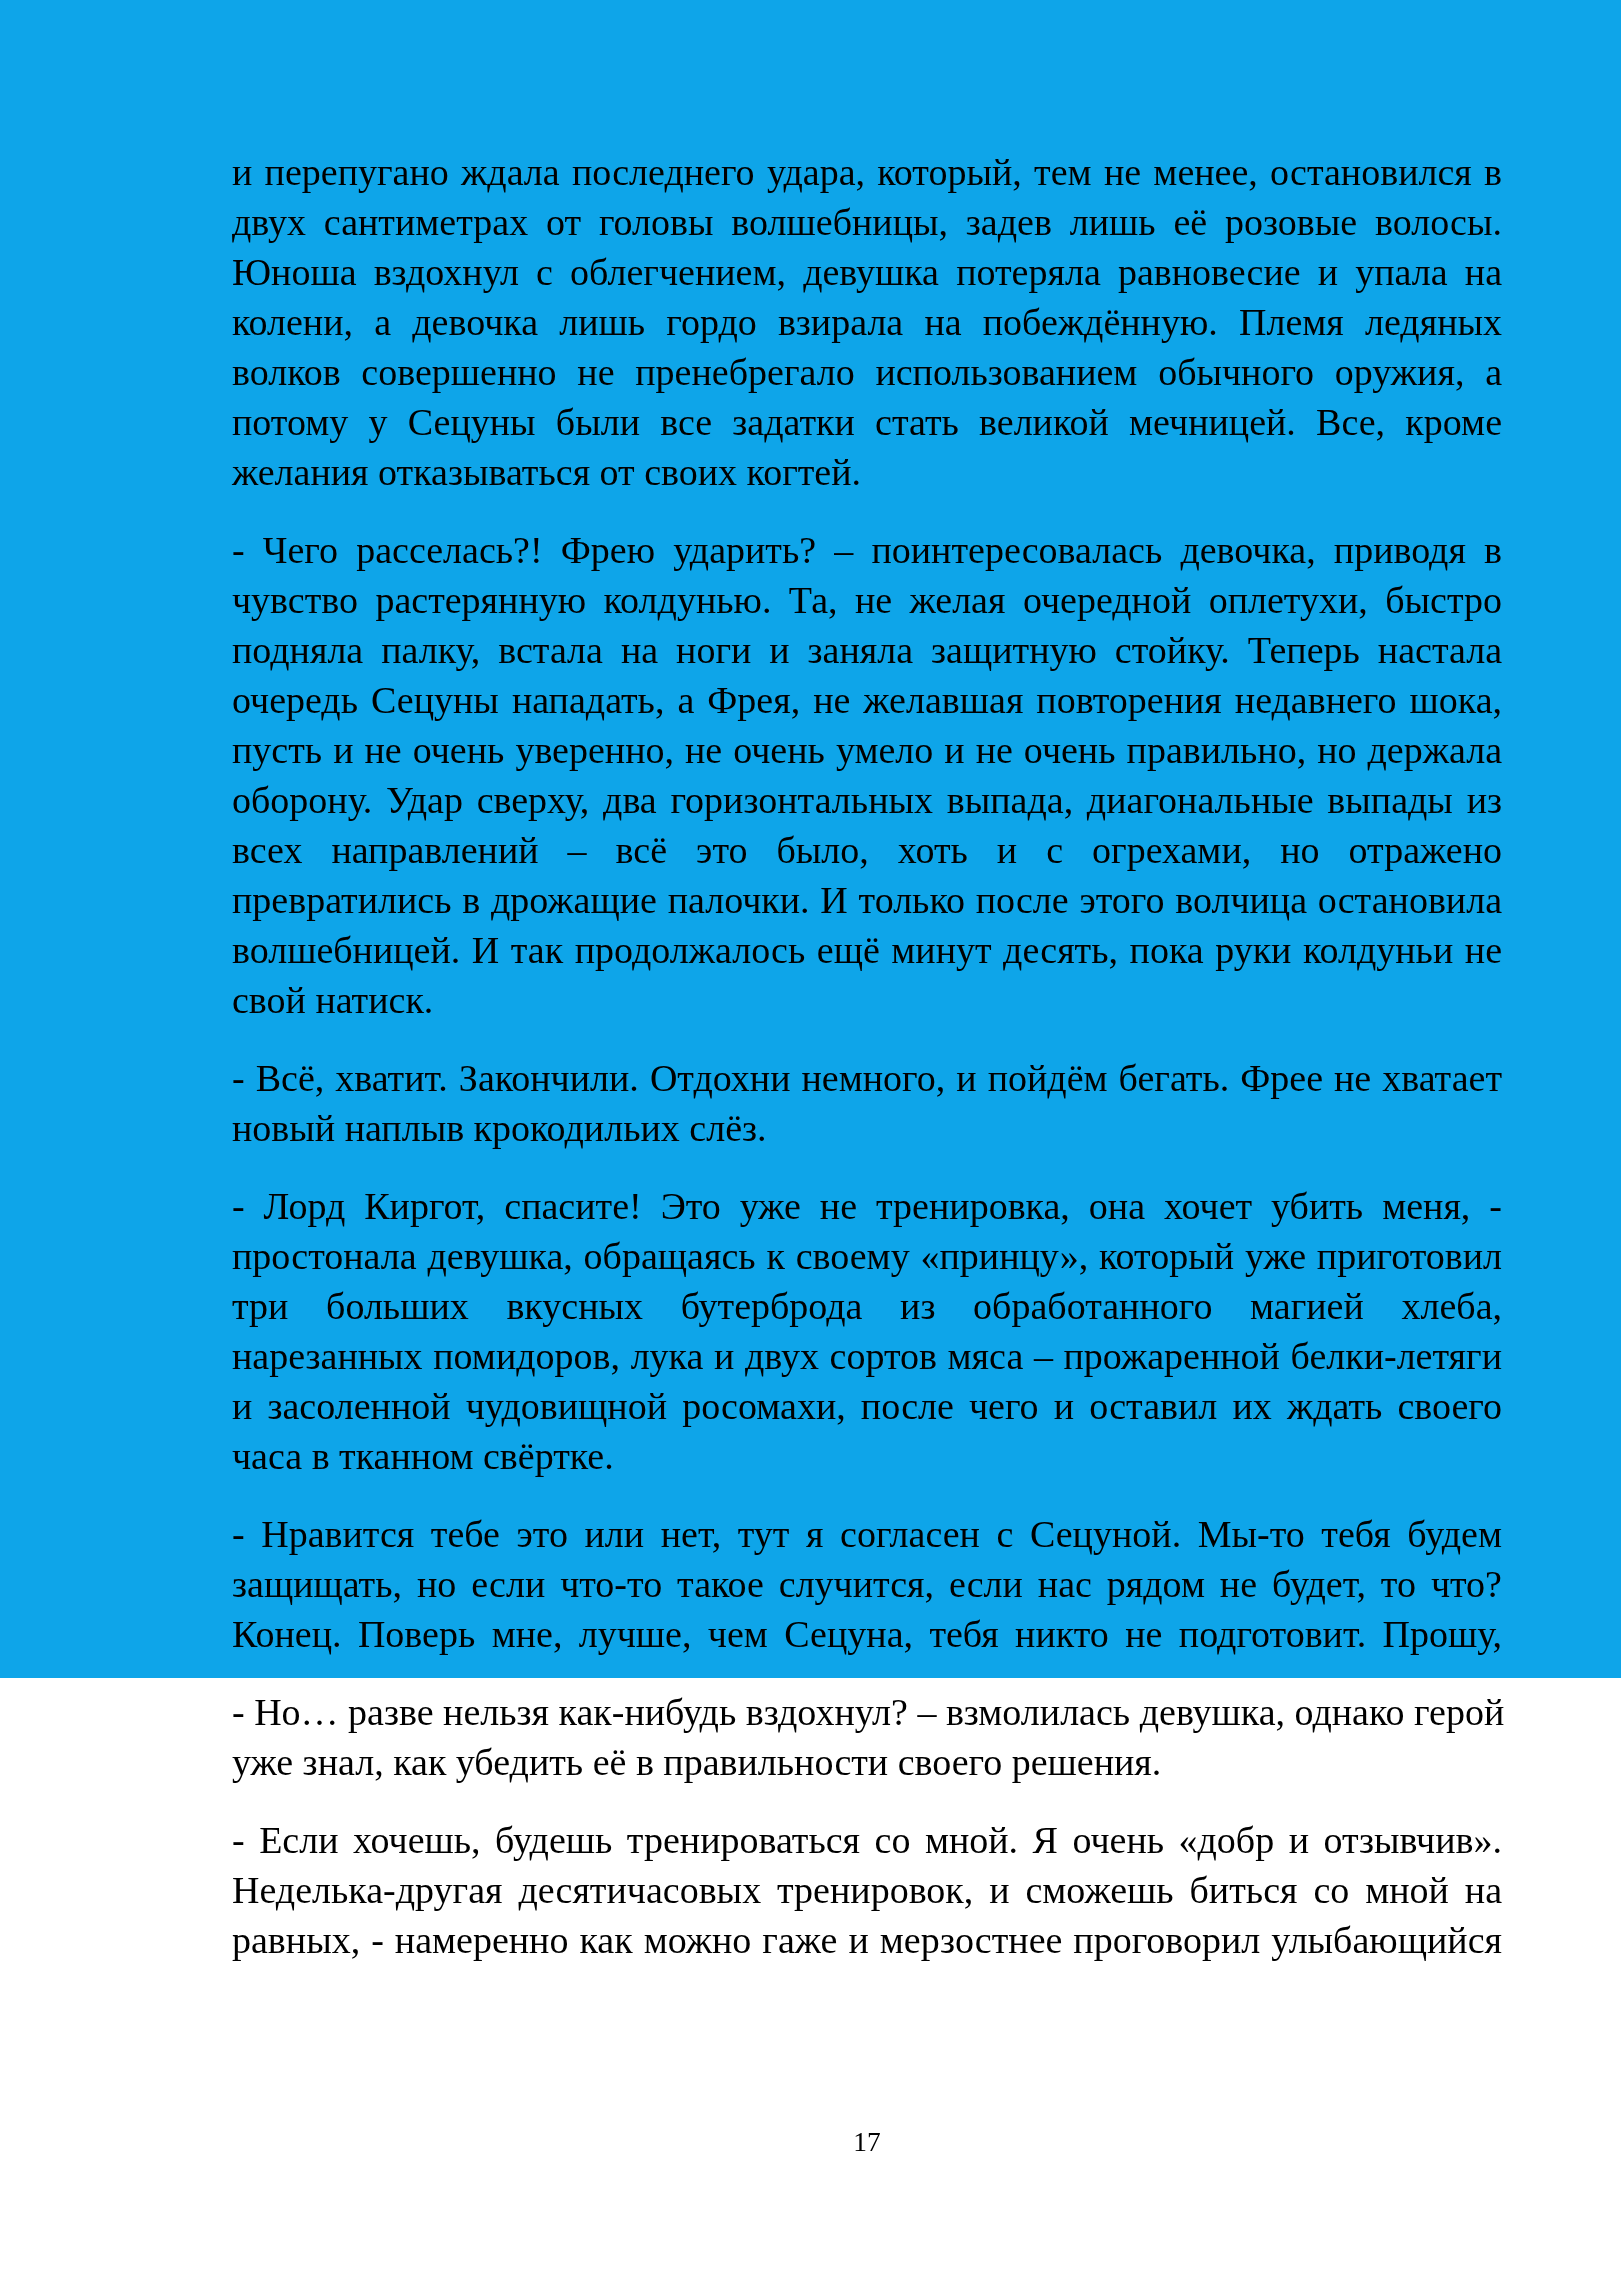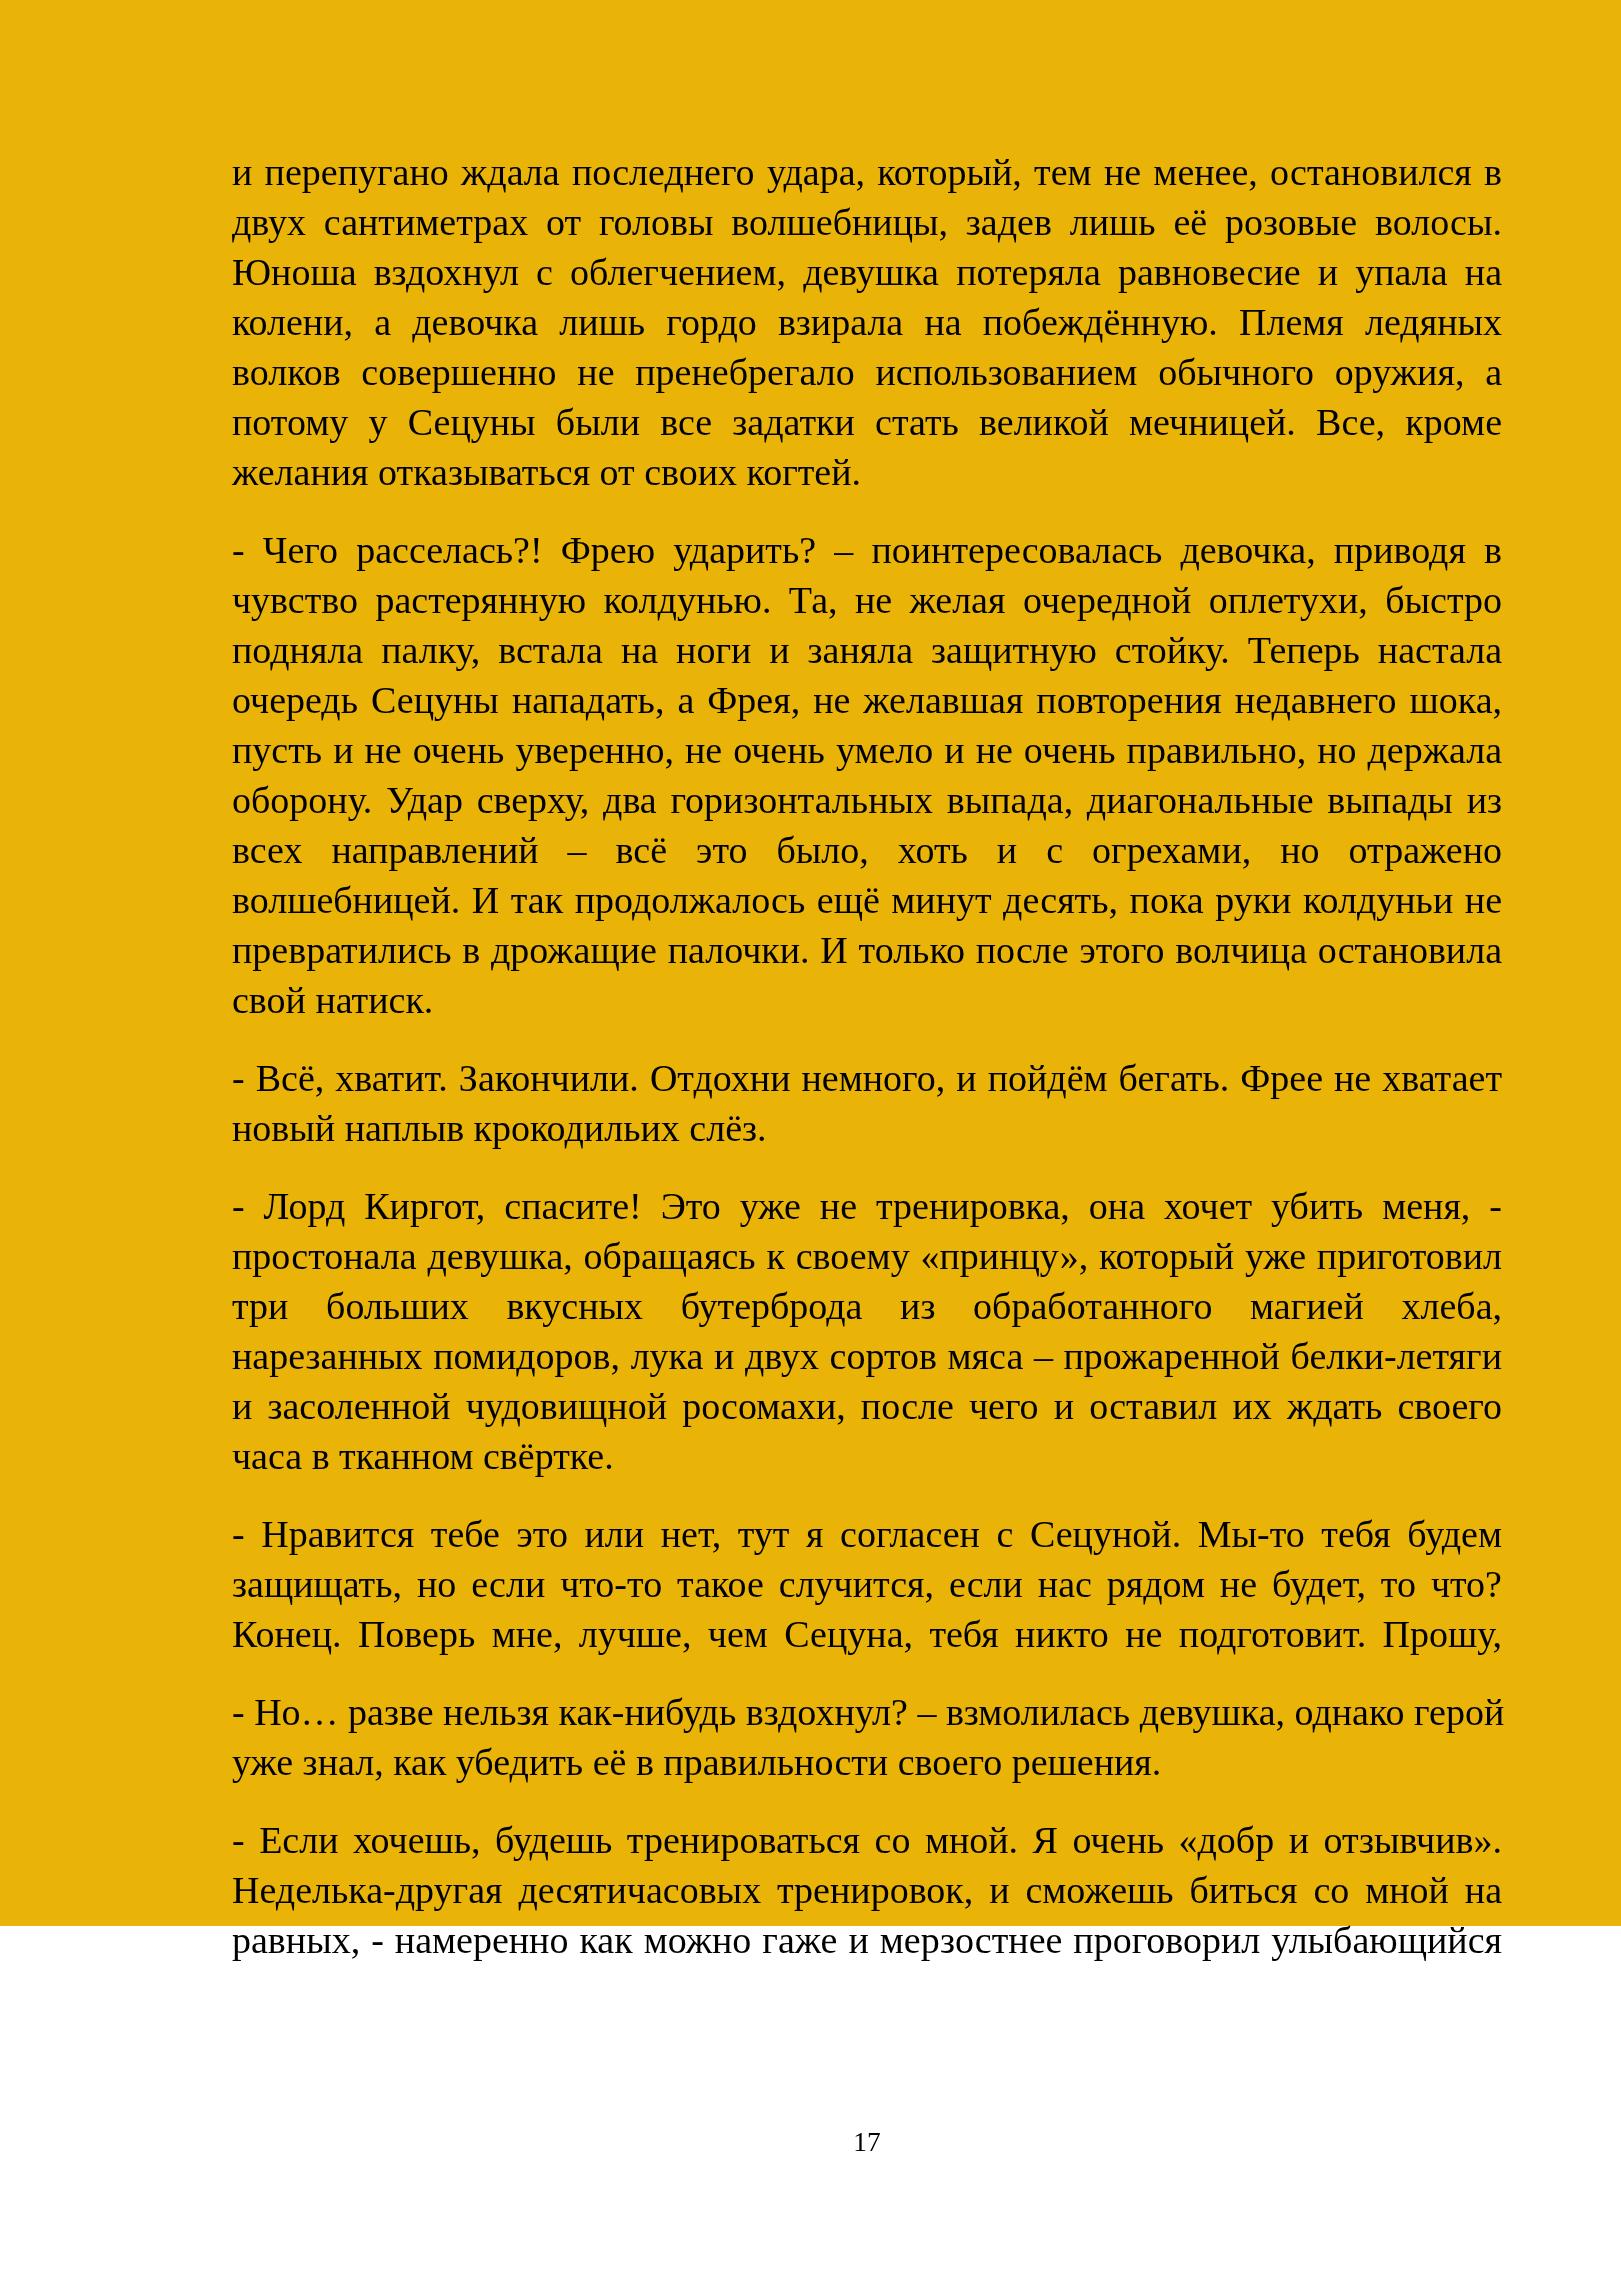--- a/index.html
+++ b/index.html
@@ -11,22 +11,22 @@
       width: 1621px;
       height: 2293px;
       position: relative;
       overflow: hidden;
     }
     .page {
       position: absolute;
       left: 0;
       top: 0;
       width: 1621px;
-      height: 1926px;
-      background: #eab308;
+      height: 1678px;
+      background: #0ea5e9;
     }
     .text-block {
       position: absolute;
       left: 232px;
       top: 147px;
       width: 1270px;
       font-family: "Liberation Serif", "DejaVu Serif", serif;
       font-size: 38px;
       color: #000000;
     }
@@ -74,22 +74,22 @@
         <span class="line last">желания отказываться от своих когтей.</span>
       </div>
       <div class="paragraph">
         <span class="line">- Чего расселась?! Фрею ударить? – поинтересовалась девочка, приводя в</span>
         <span class="line">чувство растерянную колдунью. Та, не желая очередной оплетухи, быстро</span>
         <span class="line">подняла палку, встала на ноги и заняла защитную стойку. Теперь настала</span>
         <span class="line">очередь Сецуны нападать, а Фрея, не желавшая повторения недавнего шока,</span>
         <span class="line">пусть и не очень уверенно, не очень умело и не очень правильно, но держала</span>
         <span class="line">оборону. Удар сверху, два горизонтальных выпада, диагональные выпады из</span>
         <span class="line">всех направлений – всё это было, хоть и с огрехами, но отражено</span>
+        <span class="line">превратились в дрожащие палочки. И только после этого волчица остановила</span>
         <span class="line">волшебницей. И так продолжалось ещё минут десять, пока руки колдуньи не</span>
-        <span class="line">превратились в дрожащие палочки. И только после этого волчица остановила</span>
         <span class="line last">свой натиск.</span>
       </div>
       <div class="paragraph">
         <span class="line">- Всё, хватит. Закончили. Отдохни немного, и пойдём бегать. Фрее не хватает</span>
         <span class="line last">новый наплыв крокодильих слёз.</span>
       </div>
       <div class="paragraph">
         <span class="line">- Лорд Киргот, спасите! Это уже не тренировка, она хочет убить меня, -</span>
         <span class="line">простонала девушка, обращаясь к своему «принцу», который уже приготовил</span>
         <span class="line">три больших вкусных бутерброда из обработанного магией хлеба,</span>

